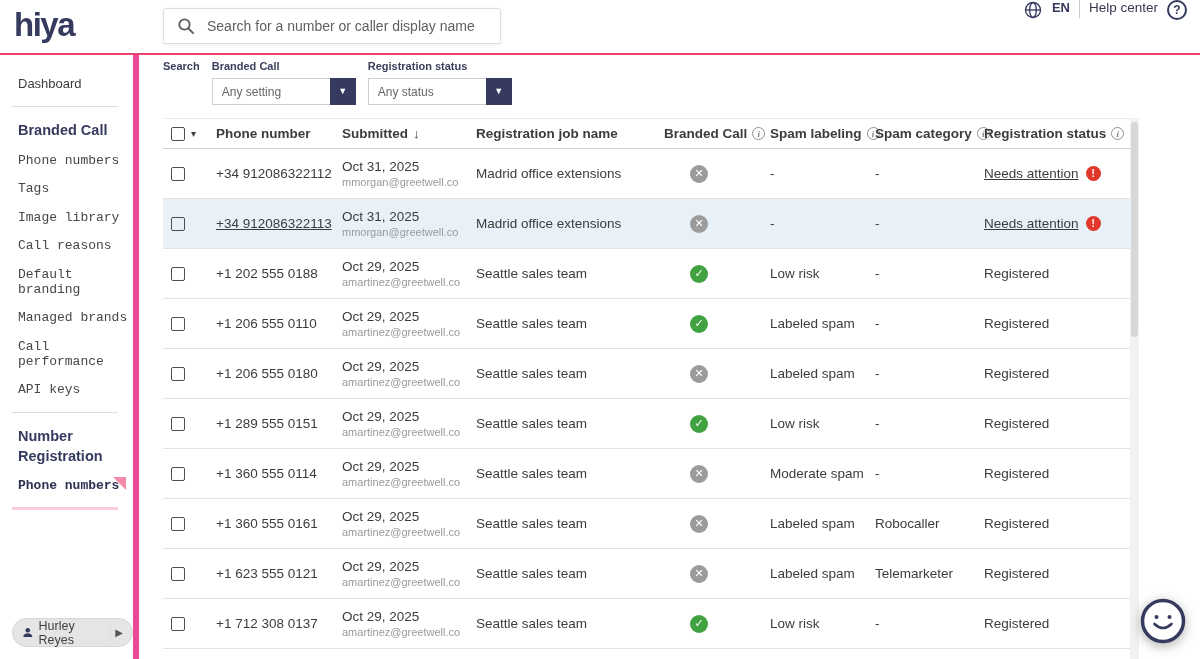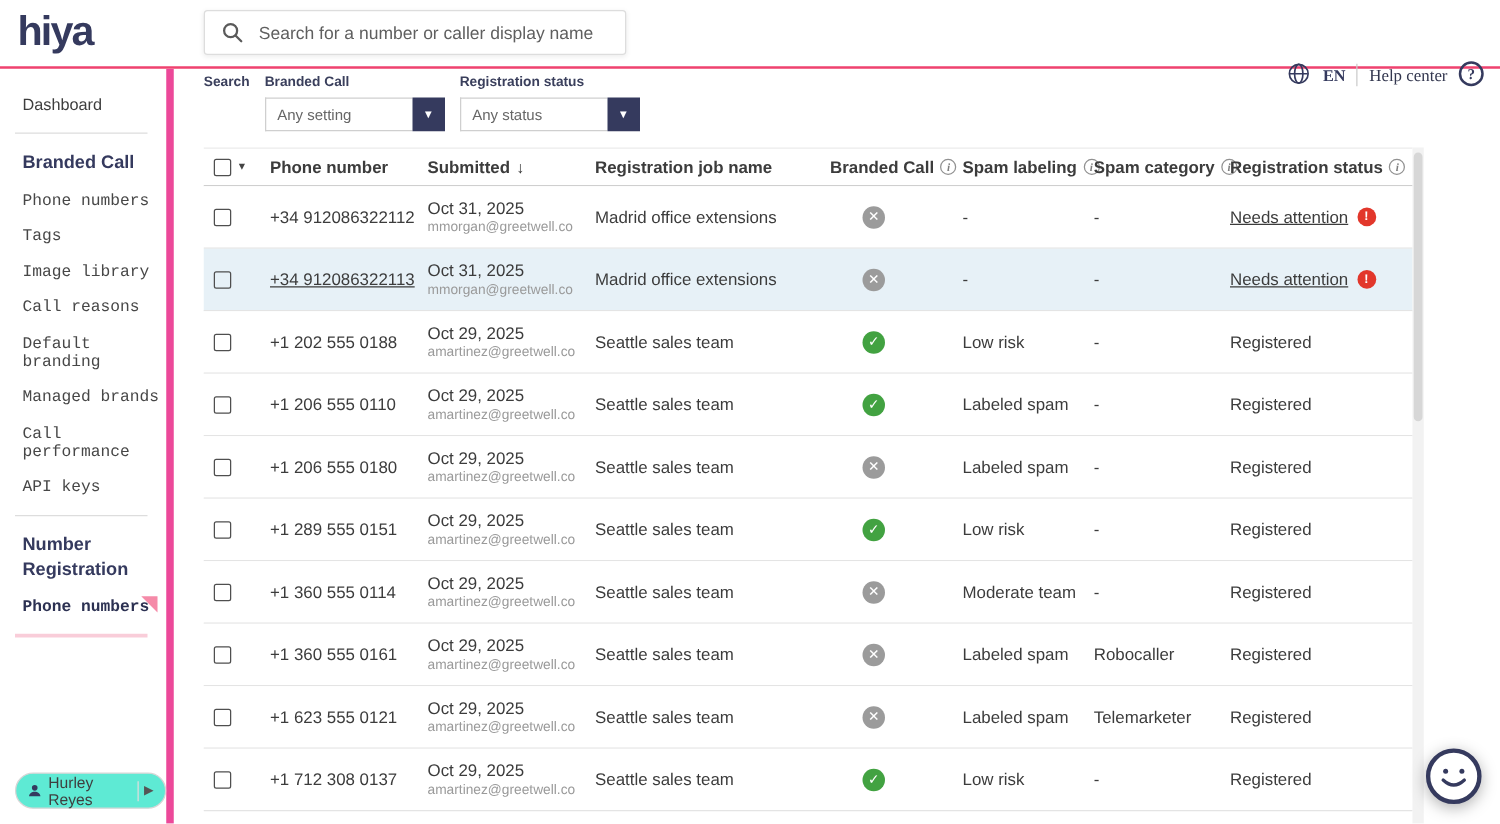--- a/index.html
+++ b/index.html
@@ -14,37 +14,37 @@
   body{font-family:"Liberation Sans","DejaVu Sans",sans-serif;background:#fff;}
   .screen{position:relative;width:1200px;height:659px;overflow:hidden;background:#fff;}
 
   
   .topbar{position:absolute;top:0;left:0;width:100%;height:55px;background:#fff;border-bottom:2px solid var(--accent);z-index:6;}
   .logo{position:absolute;left:14px;top:6px;font-size:33px;font-weight:800;color:var(--navy);letter-spacing:-1.5px;}
   .top-search{position:absolute;left:163px;top:8px;width:338px;height:36px;border:1px solid #ddd;border-radius:3px;box-shadow:0 1px 4px rgba(0,0,0,.07);display:flex;align-items:center;background:#fff;}
   .top-search svg{margin:0 10px 0 13px;flex:0 0 auto;}
   .top-search input{border:none;outline:none;flex:1;font-size:14px;color:#15803d;font-family:inherit;background:transparent;}
   .top-search input::placeholder{color:#5f5f5f;}
-  .top-right{position:absolute;right:13px;top:0;height:69px;display:flex;align-items:flex-end;gap:9px;font-family:Liberation Serif, serif;}
+  .top-right{position:absolute;right:13px;top:0;height:69px;display:flex;align-items:flex-start;gap:9px;}
   .lang{font-size:13px;font-weight:bold;color:var(--navy);}
   .vline{width:1px;height:18px;background:#ccc;}
   .help{font-size:13.5px;color:#33374f;}
   .qicon{width:20px;height:20px;border-radius:50%;border:2px solid var(--navy);color:var(--navy);font-weight:bold;font-size:12px;display:flex;align-items:center;justify-content:center;}
 
   
   .side{position:absolute;top:55px;left:0;width:139px;bottom:0;border-right:6px solid #ec4899;background:#fff;z-index:4;}
   .side-link{font-size:13px;color:#3d3d3d;margin:21px 0 0 18px;cursor:pointer;}
   .side-divider{height:1px;background:#ddd;margin:15px 15px 0 12px;border:none;}
   .side-h{font-size:14.5px;font-weight:bold;color:var(--navy);margin:14px 0 12px 18px;line-height:1.35;}
   .side-h.wrap{width:100px;}
   .side-item{font-size:13px;color:#474747;margin:0 0 13.5px 18px;cursor:pointer;font-family:Liberation Mono, monospace;}
   .side-item.active{font-weight:bold;color:#2c3152;position:relative;width:108px;}
   .tri{position:absolute;left:95px;top:-1px;width:0;height:0;border-top:13px solid #f58aa8;border-left:13px solid transparent;}
   .active-bar{height:3px;background:#f9cdd9;margin:7px 15px 0 12px;}
-  .user-chip{position:absolute;left:12px;bottom:12px;height:29px;border:1px solid #d6d6d6;border-radius:15px;display:flex;align-items:center;padding:0 9px 0 8px;gap:4px;background:#5eead4;cursor:pointer;}
+  .user-chip{position:absolute;left:12px;bottom:12px;height:29px;border:1px solid #d6d6d6;border-radius:15px;display:flex;align-items:center;padding:0 9px 0 8px;gap:4px;background:#e5e5e5;cursor:pointer;}
   .user-chip .uname{font-size:12.5px;color:#3f3f3f;}
   .user-chip .uvline{width:1px;height:16px;background:#ddd;}
   .user-chip .uchev{font-size:10px;color:#555;}
 
   
   .filters{position:absolute;left:163px;top:60px;display:flex;z-index:3;}
   .fgroup{margin-right:12px;}
   .flabel{font-size:11px;font-weight:bold;color:#3a3f5c;margin-bottom:6px;}
   .fcontrol{display:flex;}
   .ftext{width:192px;height:27px;border:1px solid #cfcfcf;border-right:none;font-size:12px;padding:0 9px;color:#444;outline:none;font-family:inherit;}
@@ -311,21 +311,21 @@
           <div class="cell c-check">
             <span class="checkbox"></span>
           </div>
           <div class="cell"><span class="phone">+1 360 555 0114</span></div>
           <div class="cell">
             <div class="date">Oct 29, 2025</div>
             <div class="email">amartinez@greetwell.co</div>
           </div>
           <div class="cell">Seattle sales team</div>
           <div class="cell icon-cell"><span class="ic no">✕</span></div>
-          <div class="cell">Moderate team</div>
+          <div class="cell">Moderate spam</div>
           <div class="cell">-</div>
           <div class="cell status-cell">
             <span class="status">Registered</span>
           </div>
         </div>
         <div class="trow">
           <div class="cell c-check">
             <span class="checkbox"></span>
           </div>
           <div class="cell"><span class="phone">+1 360 555 0161</span></div>

